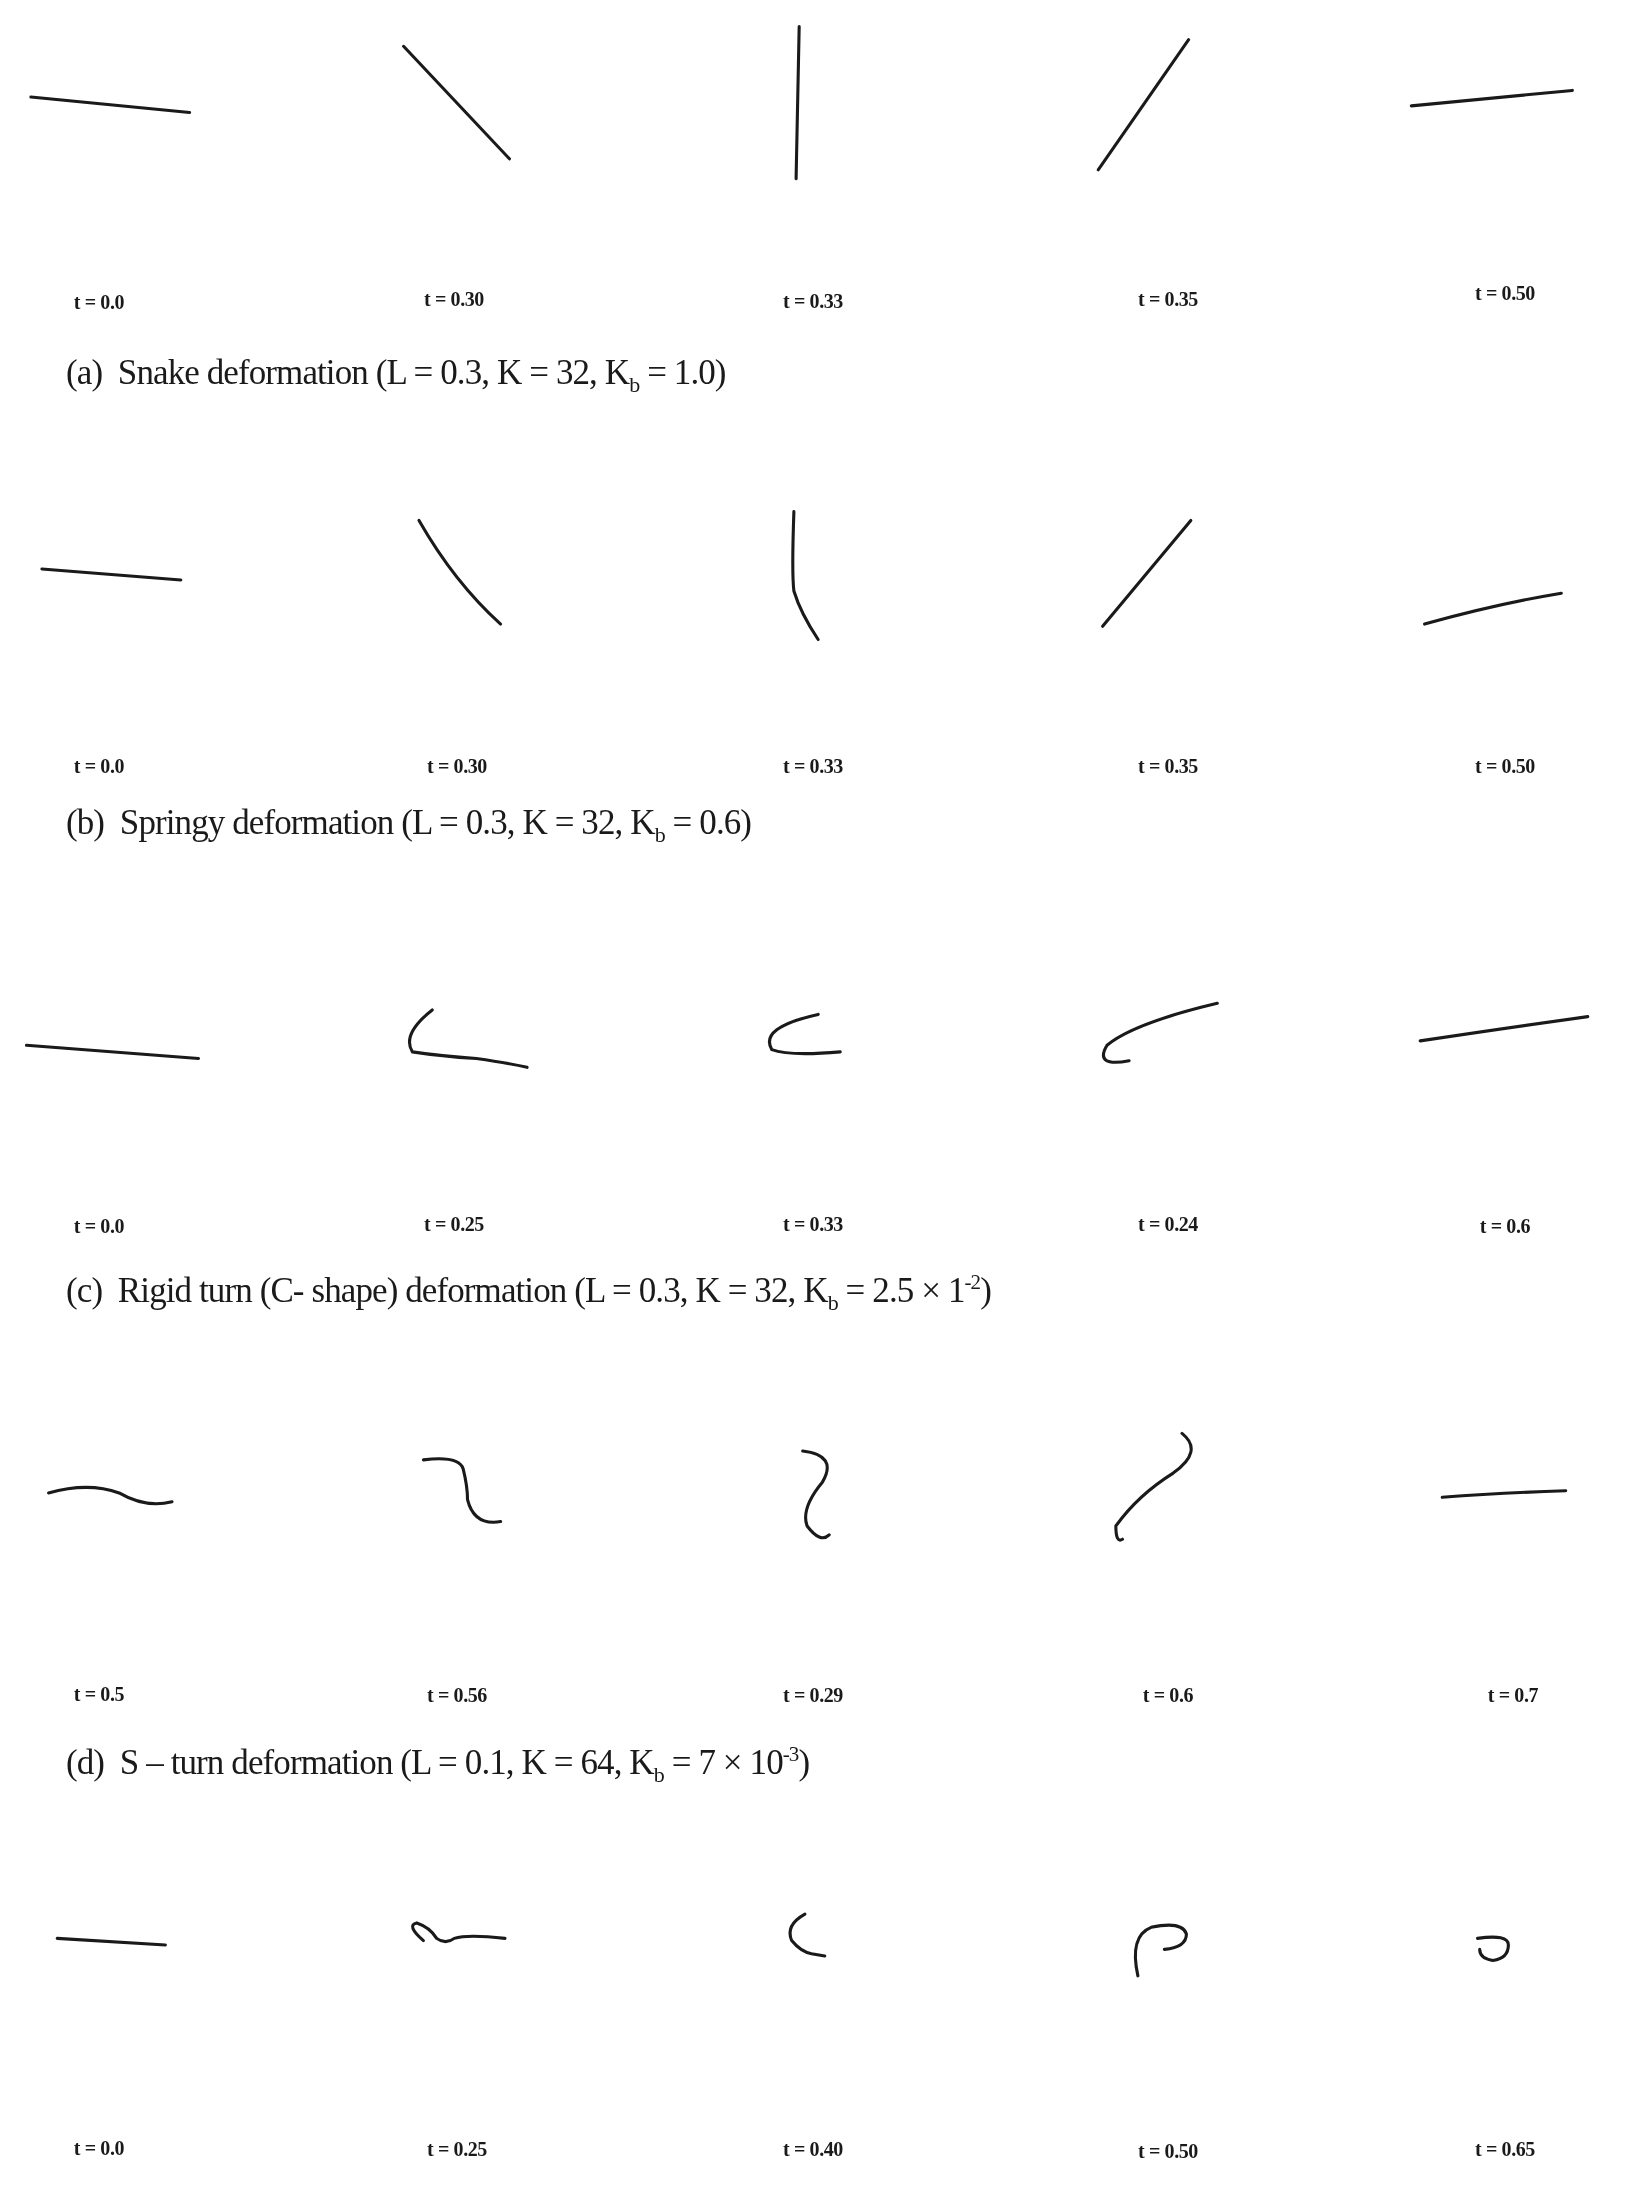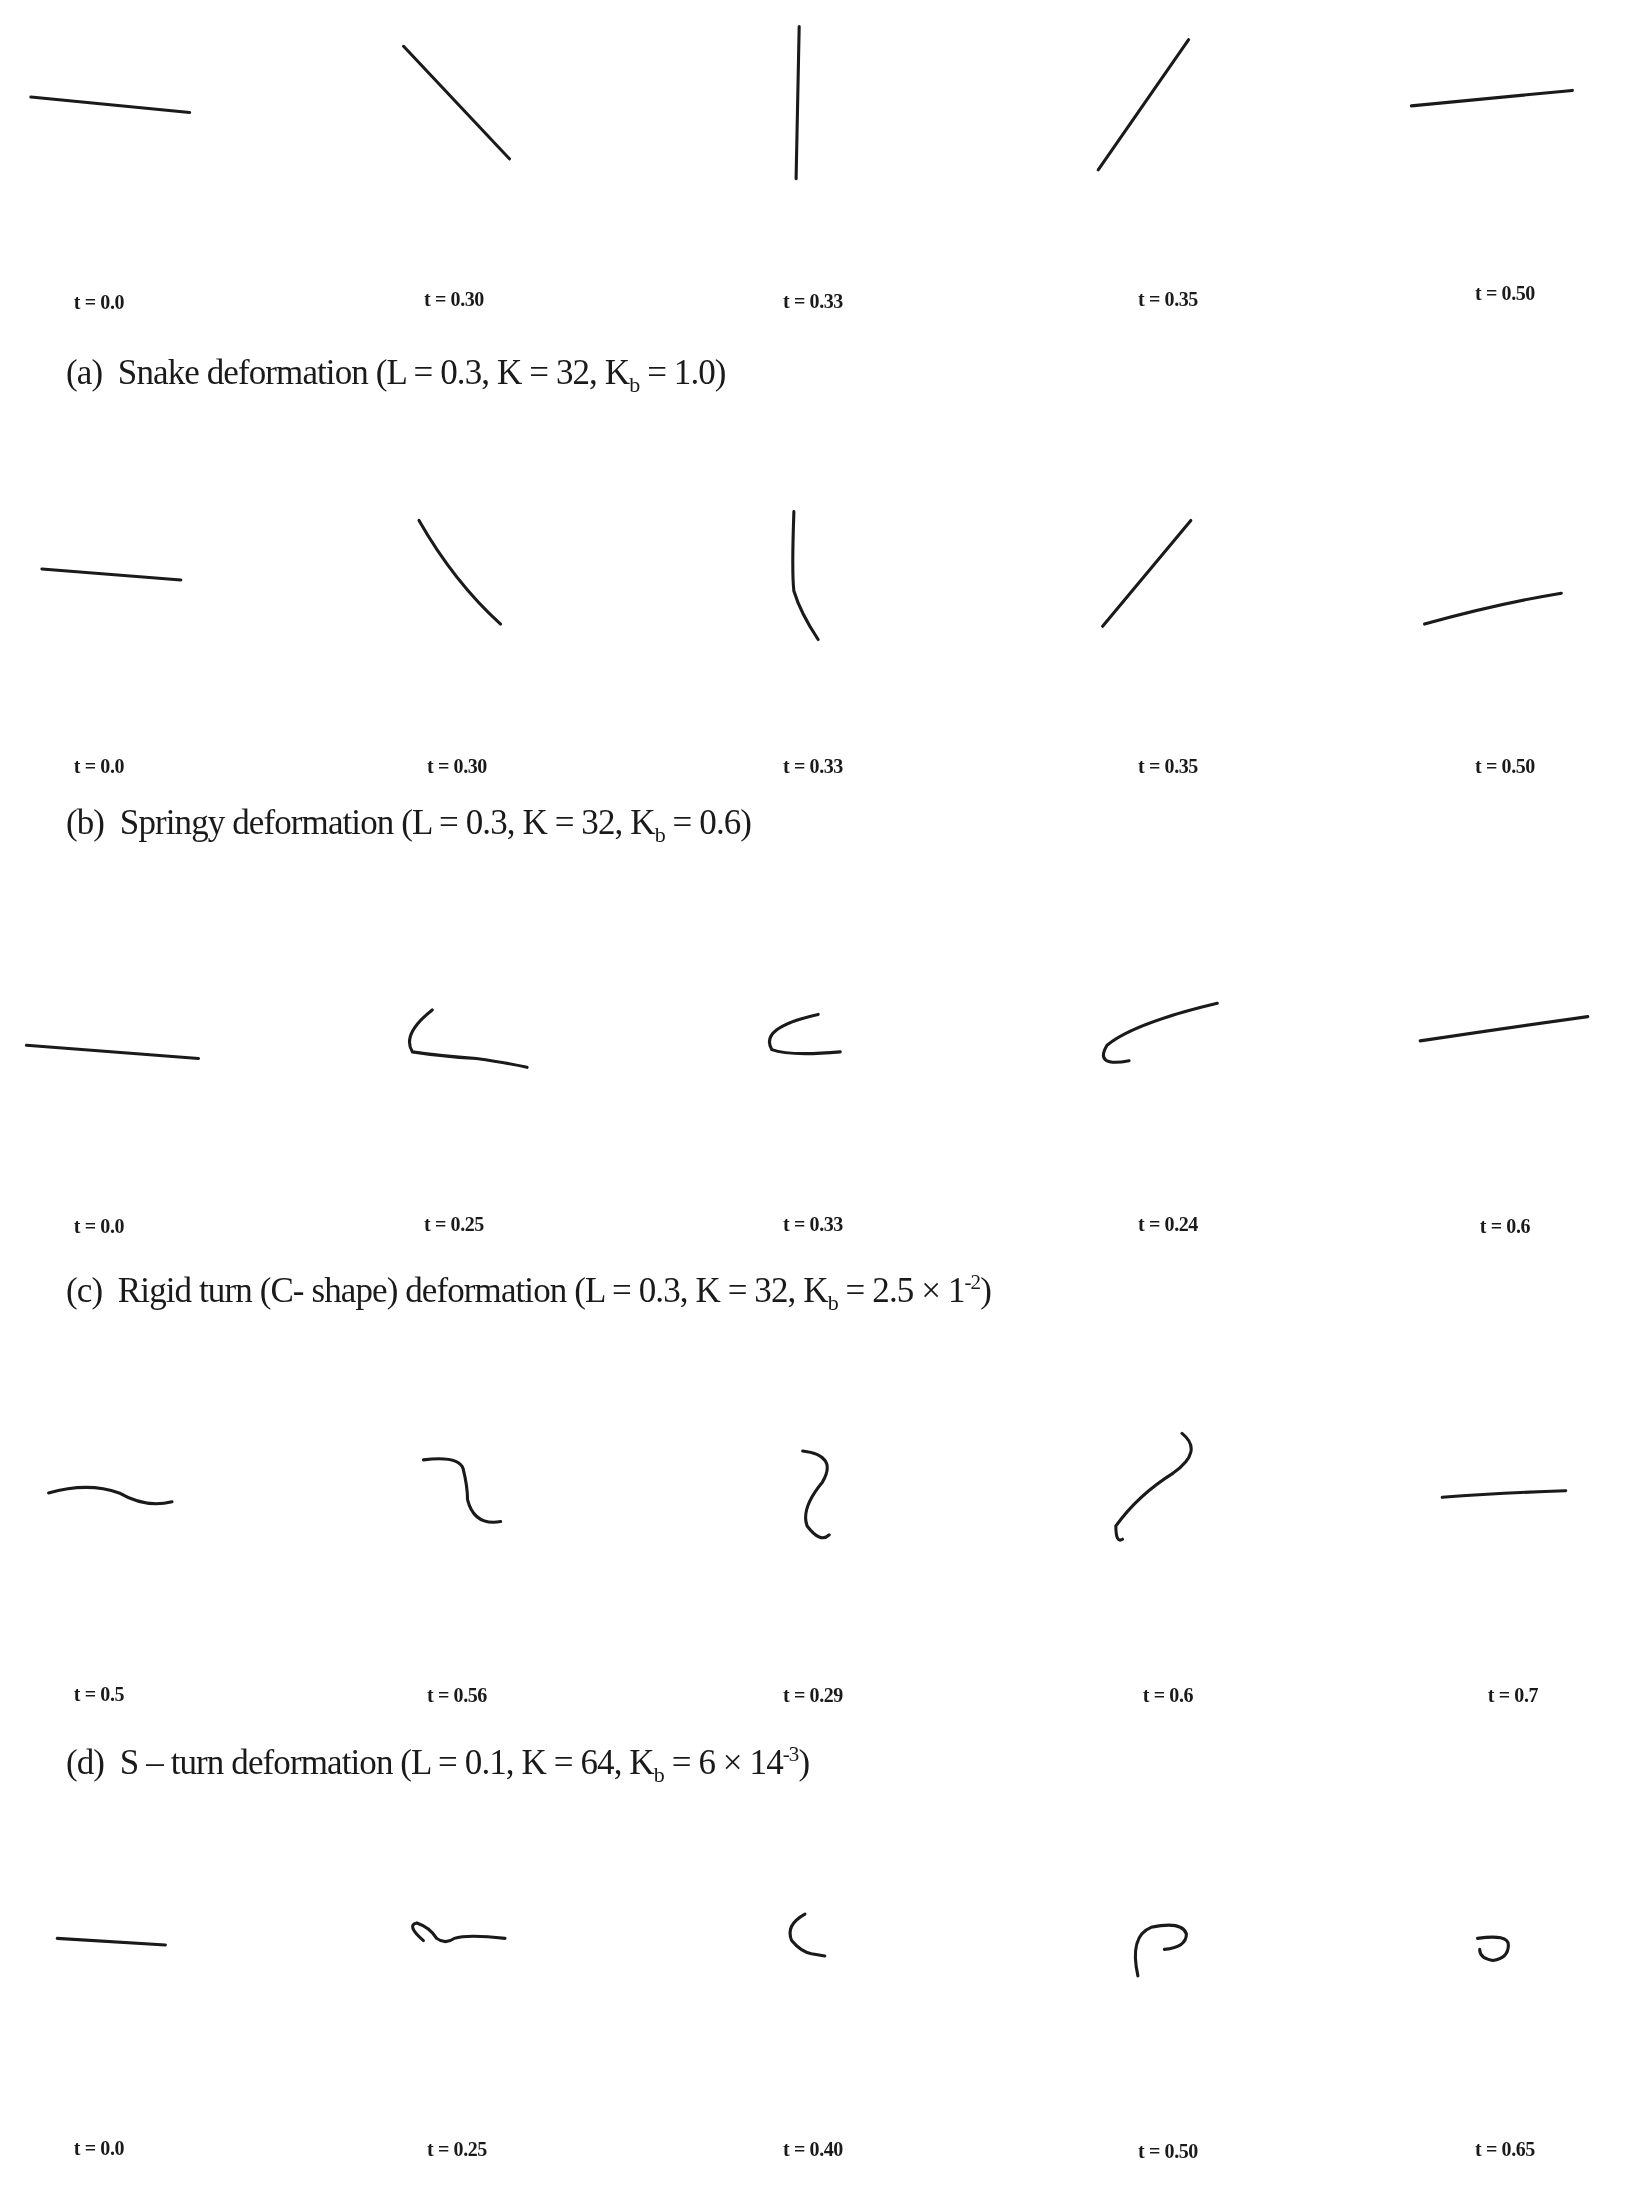--- a/index.html
+++ b/index.html
@@ -94,21 +94,21 @@
   </div>
 </div>
 
 <div>
   <div class="tlabel" style="left:83px;top:1683px">t = 0.5</div>
   <div class="tlabel" style="left:441px;top:1684px">t = 0.56</div>
   <div class="tlabel" style="left:797px;top:1684px">t = 0.29</div>
   <div class="tlabel" style="left:1152px;top:1684px">t = 0.6</div>
   <div class="tlabel" style="left:1497px;top:1684px">t = 0.7</div>
   <div class="caption" style="top:1742px">
-    <span>(d)</span>&nbsp;&nbsp;<span>S – turn deformation (L = 0.1, K = 64, K</span><sub>b</sub><span> = 6 × 14</span><sup>-3</sup><span>)</span>
+    <span>(d)</span>&nbsp;&nbsp;<span>S – turn deformation (L = 0.1, K = 64, K</span><sub>b</sub><span> = 7 × 10</span><sup>-3</sup><span>)</span>
   </div>
 </div>
 
 <div>
   <div class="tlabel" style="left:83px;top:2137px">t = 0.0</div>
   <div class="tlabel" style="left:441px;top:2138px">t = 0.25</div>
   <div class="tlabel" style="left:797px;top:2138px">t = 0.40</div>
   <div class="tlabel" style="left:1152px;top:2140px">t = 0.50</div>
   <div class="tlabel" style="left:1489px;top:2138px">t = 0.65</div>
 

